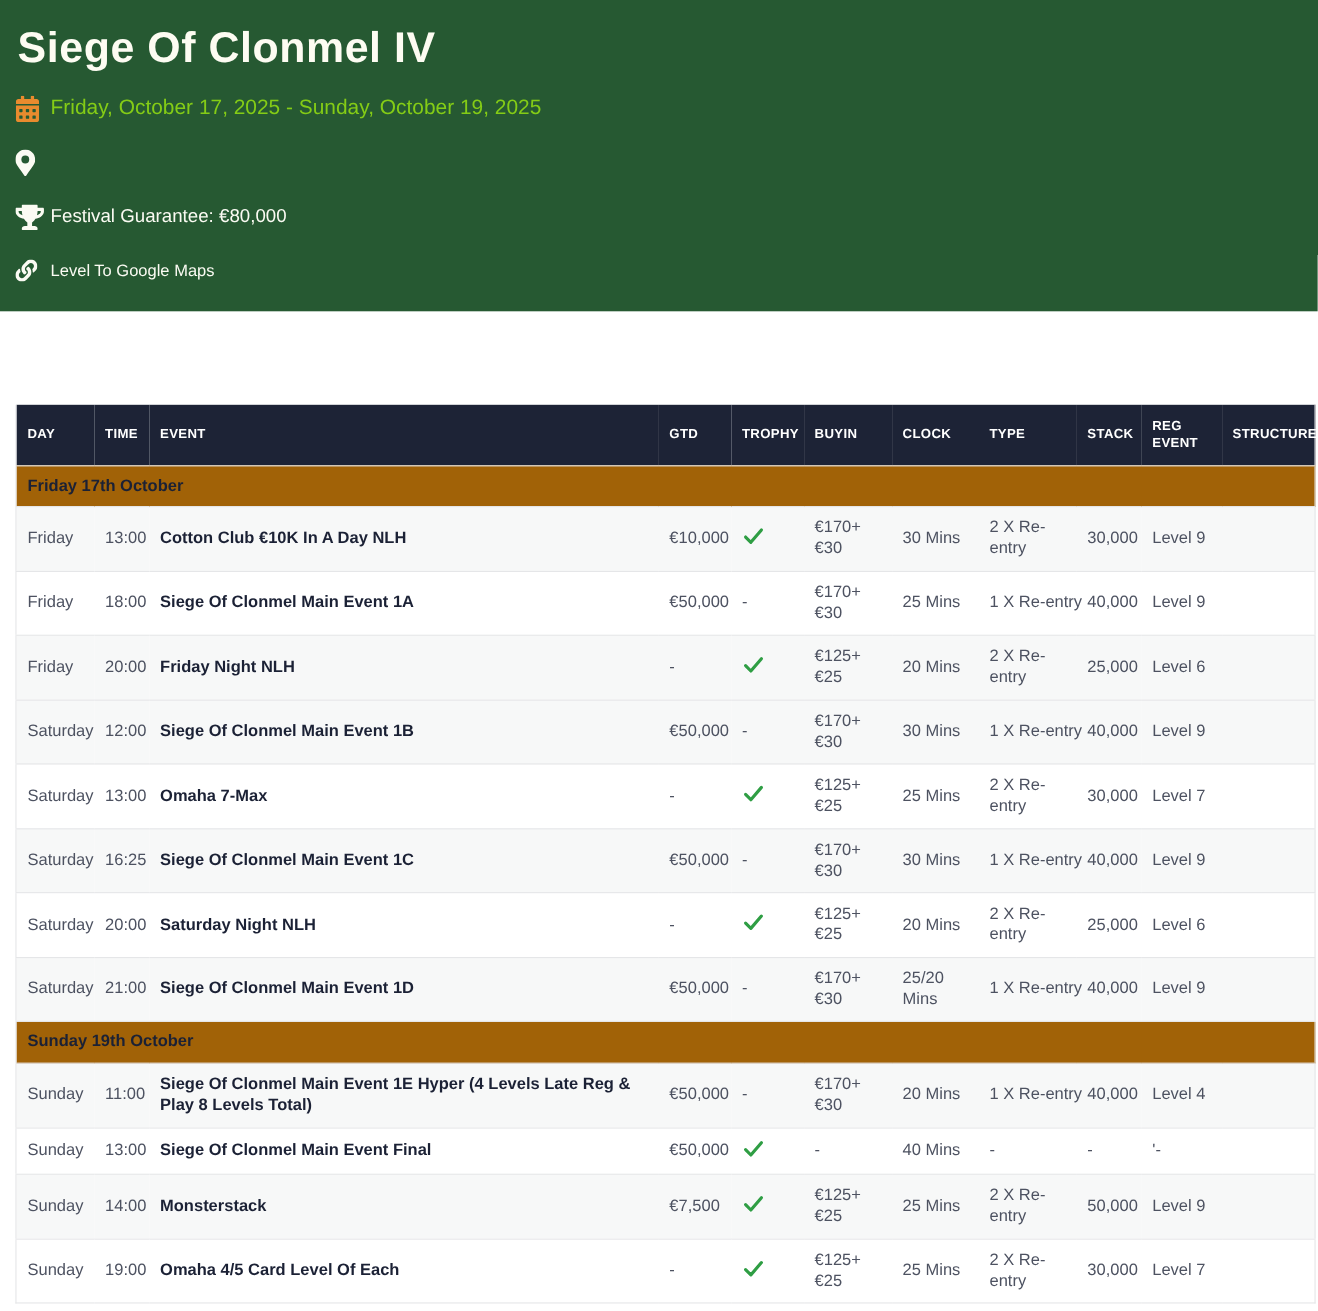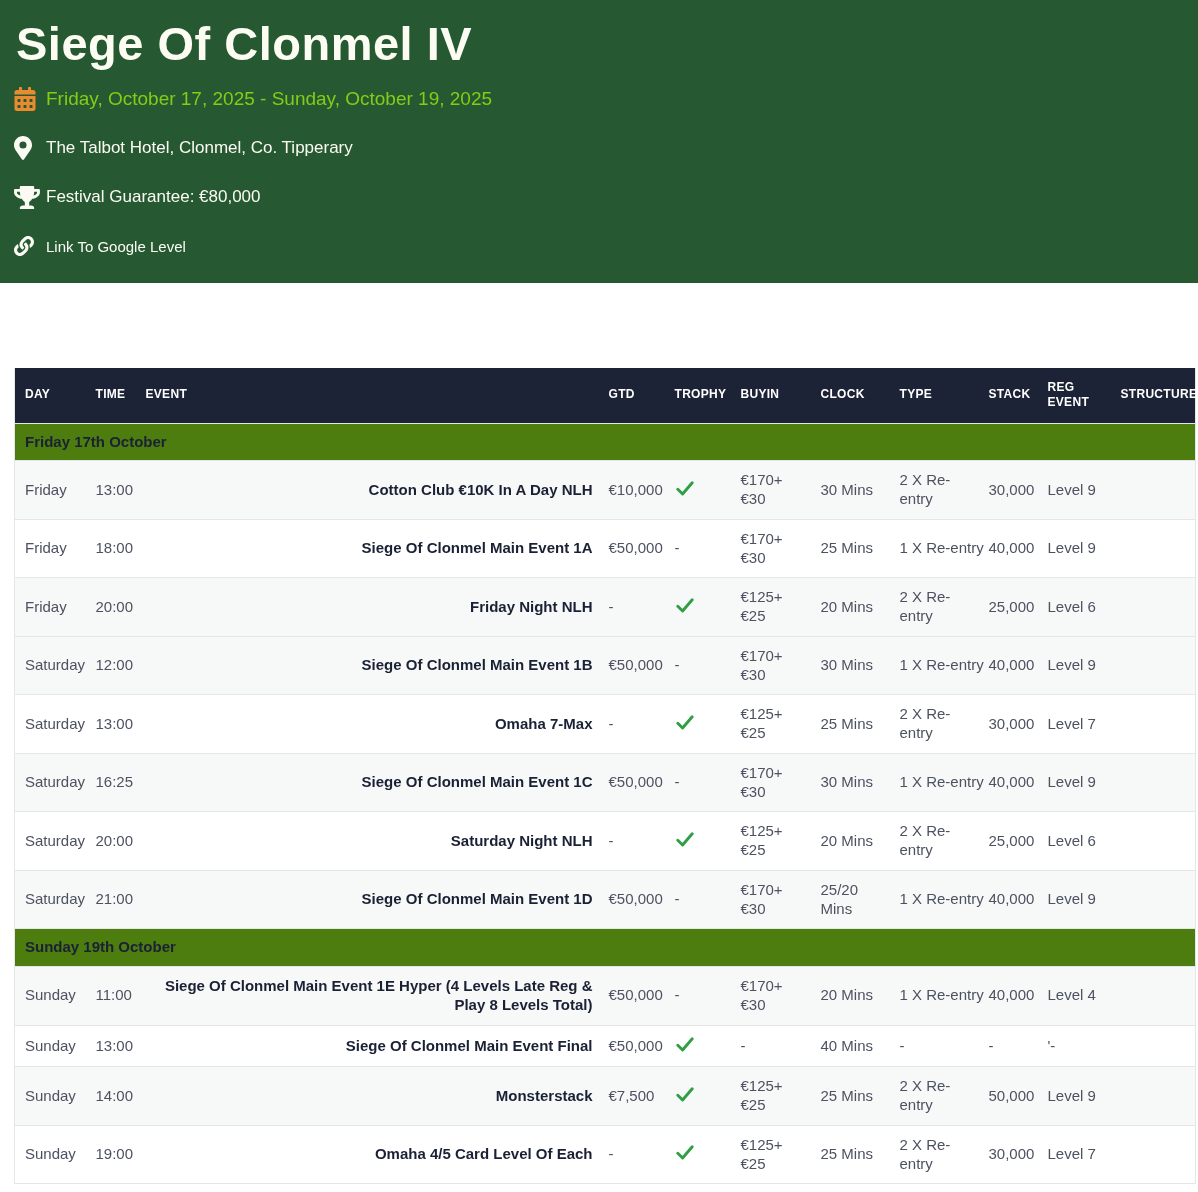--- a/index.html
+++ b/index.html
@@ -7,21 +7,21 @@
   body { height: 1192px; overflow: hidden; }
 
   
   .hero {
     background: #265932;
     height: 283px;
     padding: 18px 16px 0 14px;
   }
   .hero h1 {
     color: #fdfcf2;
-    font-size: 47px;
+    font-size: 39px;
     font-weight: 800;
     letter-spacing: 0.5px;
     line-height: 52px;
     margin: 0 0 16px 2px;
   }
   .meta {
     display: flex;
     align-items: center;
     height: 26px;
     margin-bottom: 23px;
@@ -61,34 +61,34 @@
     text-align: left;
     vertical-align: middle;
     height: 55px;
     padding: 8px 6px 8px 10px;
     white-space: nowrap;
     line-height: 1.3;
   }
   thead th.wrap-head { white-space: normal; }
   tbody tr { border-top: 1px solid #e5e6e8; background: #ffffff; }
   tbody tr.alt { background: #f7f8f8; }
-  tbody tr.group-row { background: #4d7c0f; margin-top: 28px; }
+  tbody tr.group-row { background: #a16207; margin-top: 28px; }
   tbody tr.group-row td {
     font-weight: 700;
     color: #1b2135;
     font-size: 15px;
     padding: 9px 8px 9px 10px;
   }
   tbody td {
     color: #4d5261;
     padding: 10px 6px 10px 10px;
     vertical-align: middle;
     line-height: 1.25;
   }
-  tbody td.event { font-weight: 700; color: #1b2135; text-align: right; }
+  tbody td.event { font-weight: 700; color: #1b2135; }
   tbody td.pre { white-space: pre; }
   .check-wrap { display: inline-block; width: 20px; height: 16px; }
 </style>
 </head>
 <body>
 
 <header class="hero">
   <h1>Siege Of Clonmel IV</h1>
 
   <div class="meta date">
@@ -100,39 +100,38 @@
     <span class="txt">Friday, October 17, 2025 - Sunday, October 19, 2025</span>
   </div>
 
   <div class="meta loc">
     <span class="ic">
       <svg width="18" height="24" viewBox="0 0 384 512">
           <path fill="#fbfbf3" d="M172.268 501.67C26.97 291.031 0 269.413 0 192 0 85.961 85.961 0 192 0s192 85.961 192 192c0 77.413-26.97 99.031-172.268 309.67-9.535 13.774-29.93 13.773-39.464 0z"></path>
           <circle cx="192" cy="192" r="76" fill="#265932"></circle>
         </svg>
     </span>
-    <span class="txt">The Talbot Hotel, Clonmel, Co. Tipperary</span>
   </div>
 
   <div class="meta guar">
     <span class="ic">
       <svg width="26" height="23" viewBox="0 0 576 512" fill="#fbfbf3">
           <path d="M552 64H448V24c0-13.3-10.7-24-24-24H152c-13.3 0-24 10.7-24 24v40H24C10.7 64 0 74.7 0 88v56c0 35.7 22.5 72.4 61.9 100.7 31.5 22.7 69.8 37.1 110 41.7C203.3 338.5 240 360 240 360v72h-48c-35.3 0-64 20.7-64 56v12c0 6.6 5.4 12 12 12h296c6.6 0 12-5.4 12-12v-12c0-35.3-28.7-56-64-56h-48v-72s36.7-21.5 68.1-73.6c40.3-4.6 78.6-19 110-41.7C553.5 216.4 576 179.7 576 144V88c0-13.3-10.7-24-24-24zM64 144v-16h64.2c1 32.6 5.8 61.2 13.2 86.2-47.5-13.2-77.4-39.4-77.4-70.2zm448 0c0 30.8-29.9 57-77.4 70.2 7.4-25 12.2-53.6 13.2-86.2H512v16z"></path>
         </svg>
     </span>
     <span class="txt">Festival Guarantee: €80,000</span>
   </div>
 
   <a class="meta maps">
     <span class="ic">
       <svg width="20" height="20" viewBox="0 0 512 512" fill="#fbfbf3">
           <path d="M326.612 185.391c59.747 59.809 58.927 155.698.36 214.59-.11.12-.24.25-.36.37l-67.2 67.2c-59.27 59.27-155.699 59.262-214.96 0-59.27-59.26-59.27-155.7 0-214.96l37.106-37.106c9.84-9.84 26.786-3.3 27.294 10.606.648 17.722 3.826 35.527 9.69 52.721 1.986 5.822.567 12.262-3.783 16.612l-13.087 13.087c-28.026 28.026-28.905 73.66-1.155 101.96 28.024 28.579 74.086 28.749 102.325.51l67.2-67.19c28.191-28.191 28.073-73.757 0-101.83-3.701-3.694-7.429-6.564-10.341-8.569a16.037 16.037 0 0 1-6.947-12.606c-.396-10.567 3.348-21.456 11.698-29.806l21.054-21.055c5.521-5.521 14.182-6.199 20.584-1.731a152.482 152.482 0 0 1 20.522 17.197zM467.547 44.449c-59.261-59.262-155.69-59.27-214.96 0l-67.2 67.2c-.12.12-.25.25-.36.37-58.566 58.892-59.387 154.781.36 214.59a152.454 152.454 0 0 0 20.521 17.196c6.402 4.468 15.064 3.789 20.584-1.731l21.054-21.055c8.35-8.35 12.094-19.239 11.698-29.806a16.037 16.037 0 0 0-6.947-12.606c-2.912-2.005-6.64-4.875-10.341-8.569-28.073-28.073-28.191-73.639 0-101.83l67.2-67.19c28.239-28.239 74.3-28.069 102.325.51 27.75 28.3 26.872 73.934-1.155 101.96l-13.087 13.087c-4.35 4.35-5.769 10.79-3.783 16.612 5.864 17.194 9.042 34.999 9.69 52.721.509 13.906 17.454 20.446 27.294 10.606l37.106-37.106c59.271-59.259 59.271-155.699.001-214.959z"></path>
         </svg>
     </span>
-    <span class="txt">Link To Google Level</span>
+    <span class="txt">Level To Google Maps</span>
   </a>
 </header>
 
 <main class="table-wrap">
   <table class="schedule">
     <colgroup>
       <col style="width:71px">
         <col style="width:50px">
         <col style="width:463px">
         <col style="width:66px">

